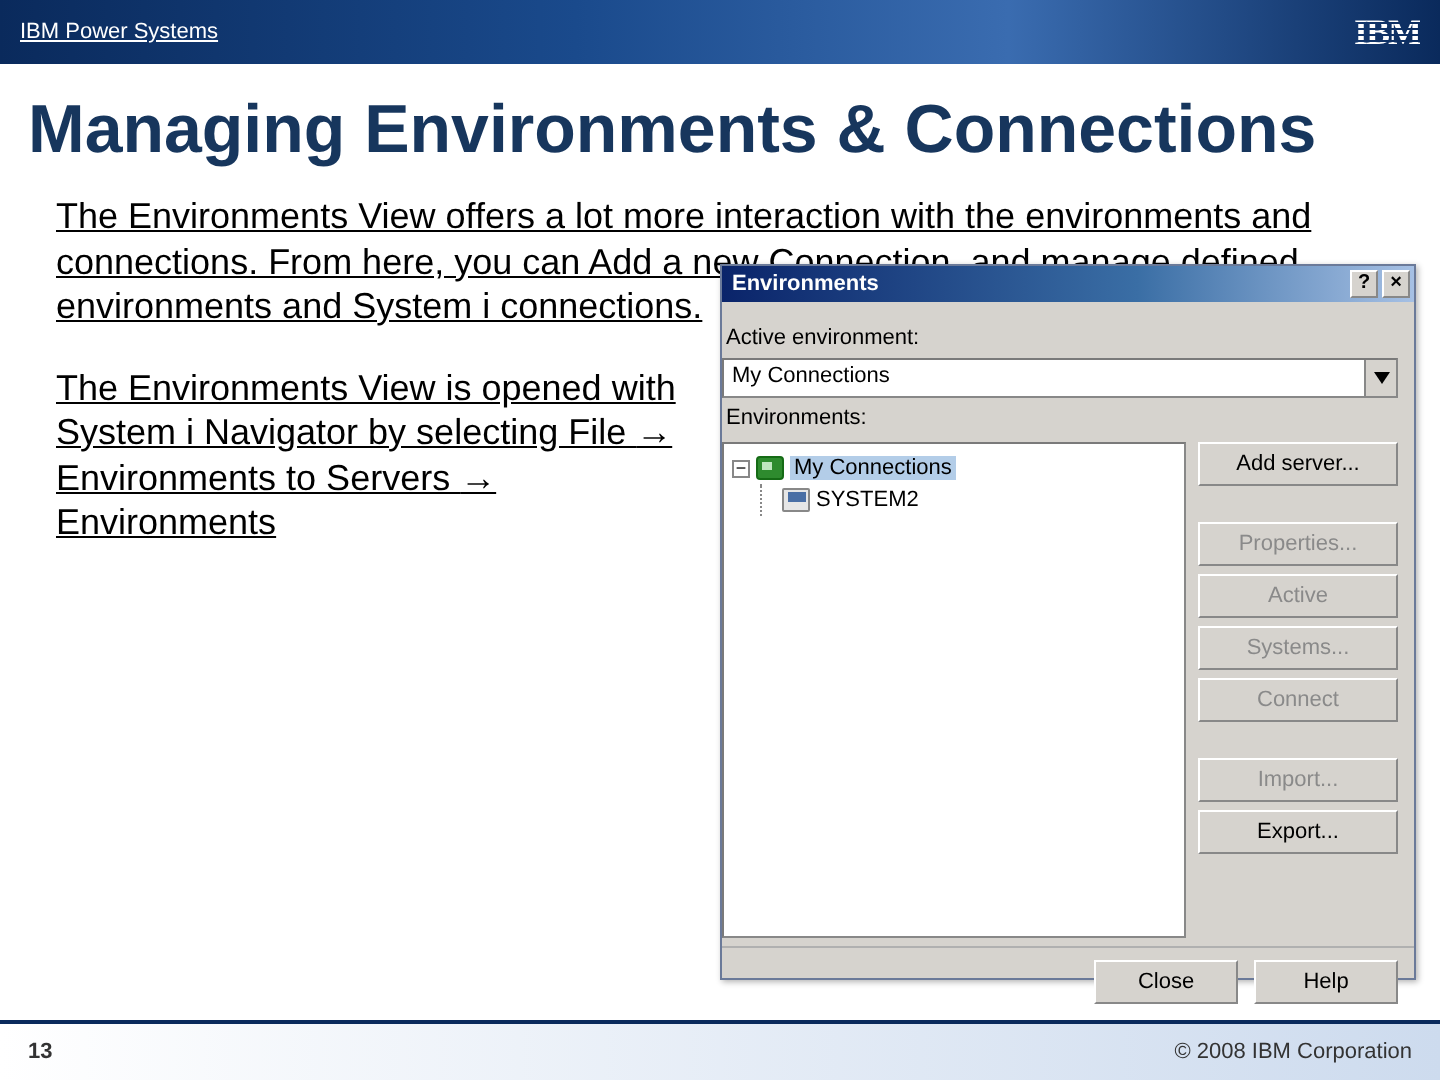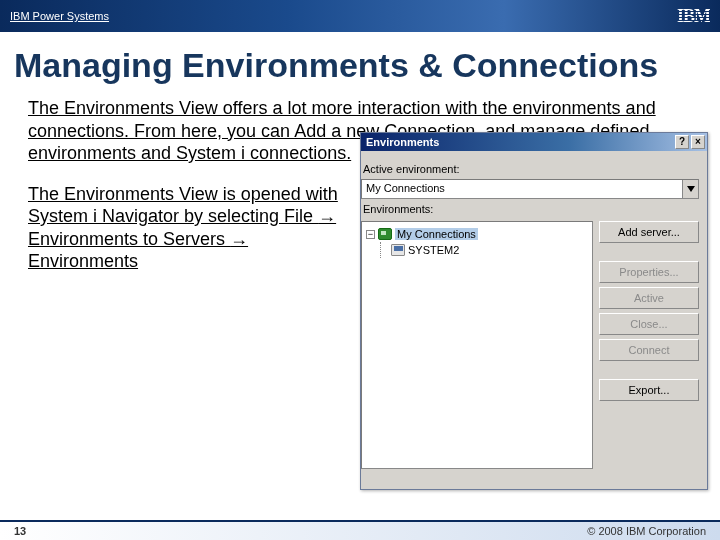--- a/index.html
+++ b/index.html
@@ -124,21 +124,21 @@
     font-size:11px;
   }
   .btn.disabled { color:#8a8a8a; }
   .spacer { height:10px; }
   .dlg-footer {
     display:flex; justify-content:flex-end; gap:8px;
     padding:6px 8px; border-top:1px solid #b0b0b0;
   }
   .dlg-footer .btn { width:72px; }
   .page-footer {
-    position:absolute; left:0; bottom:0; width:100%; height:20px;
+    position:absolute; left:0; bottom:0; width:100%; height:30px;
     display:flex; justify-content:space-between; align-items:center;
     padding:0 14px; font-size:11px; color:#333;
     border-top: 2px solid #0a2a5c;
     background: linear-gradient(to right, #fff, #cddbee);
   }
   .page-footer .pnum { font-weight:bold; }
   svg.chev { width:8px; height:6px; }
 </style>
 </head>
 <body>
@@ -188,25 +188,30 @@
             <span class="ticon sys"></span>
             <span>SYSTEM2</span>
           </div>
         </div>
       </div>
       <div class="side">
         <div class="btn">Add server...</div>
         <div class="spacer"></div>
         <div class="btn disabled">Properties...</div>
         <div class="btn disabled">Active</div>
-        <div class="btn disabled">Close...</div>
+        <div class="btn disabled">Systems...</div>
         <div class="btn disabled">Connect</div>
         <div class="spacer"></div>
+        <div class="btn disabled">Import...</div>
         <div class="btn">Export...</div>
       </div>
     </div>
   </div>
+  <div class="dlg-footer">
+    <div class="btn">Close</div>
+    <div class="btn">Help</div>
+  </div>
 </div>
 
 <div class="page-footer">
   <span class="pnum">13</span>
   <span>© 2008 IBM Corporation</span>
 </div>
 
 </body></html>

